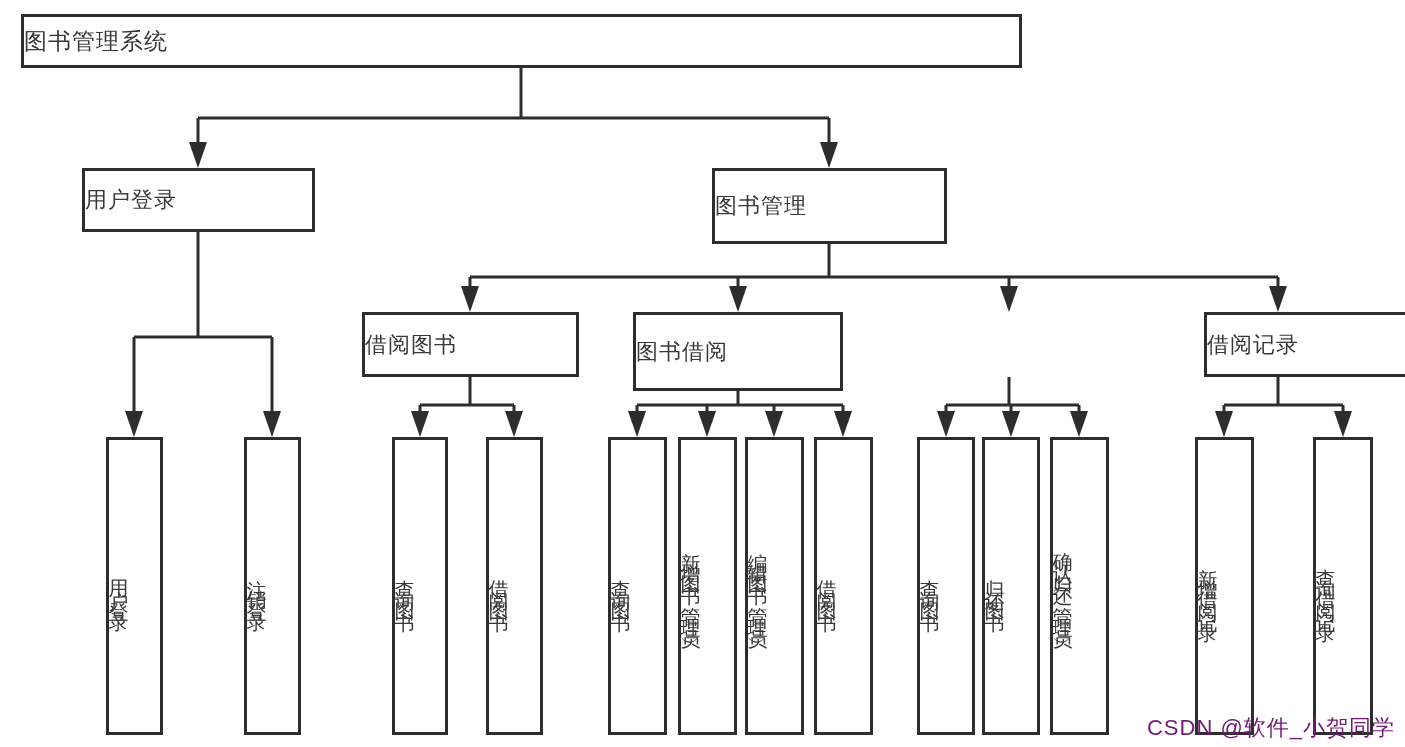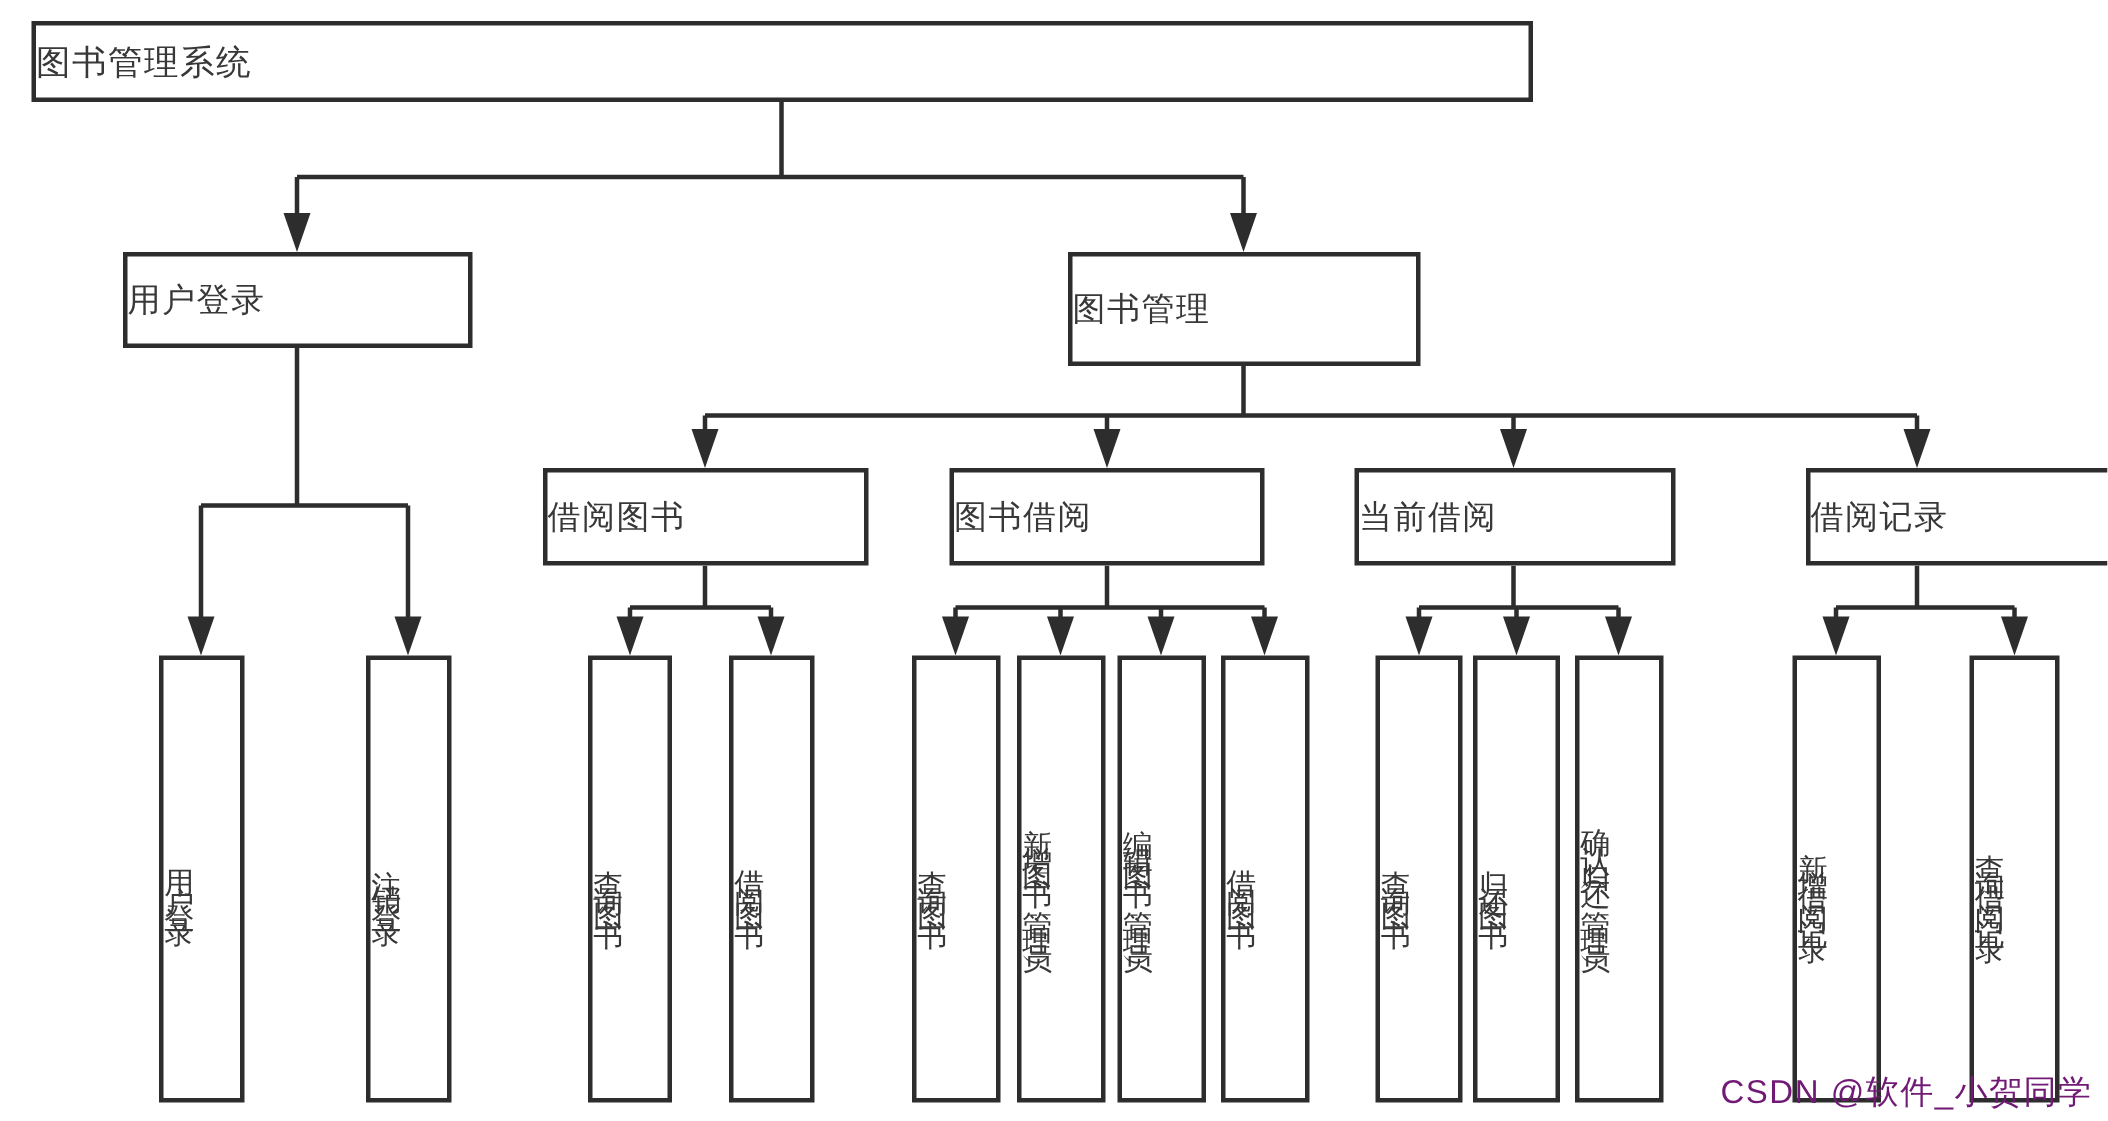--- a/index.html
+++ b/index.html
@@ -100,25 +100,22 @@
   <div class="box h" style="left:82px;top:168px;width:233px;height:64px">
     <span>用户登录</span>
   </div>
   <div class="box h" style="left:712px;top:168px;width:235px;height:76px">
     <span>图书管理</span>
   </div>
 
   <div class="box h" style="left:362px;top:312px;width:217px;height:65px">
     <span>借阅图书</span>
   </div>
-  <div class="box h" style="left:633px;top:312px;width:210px;height:65px">
+  <div class="box h" style="left:633px;top:312px;width:210px;height:79px">
     <span>图书借阅</span>
-  </div>
-  <div class="box h" style="left:903px;top:312px;width:214px;height:65px">
-    <span>当前借阅</span>
   </div>
   <div class="box h" style="left:1204px;top:312px;width:220px;height:65px">
     <span>借阅记录</span>
   </div>
 
   <div class="box v" style="left:106px;top:437px;width:57px;height:298px">
     <span>用户登录</span>
   </div>
   <div class="box v" style="left:244px;top:437px;width:57px;height:298px">
     <span>注销登录</span>

